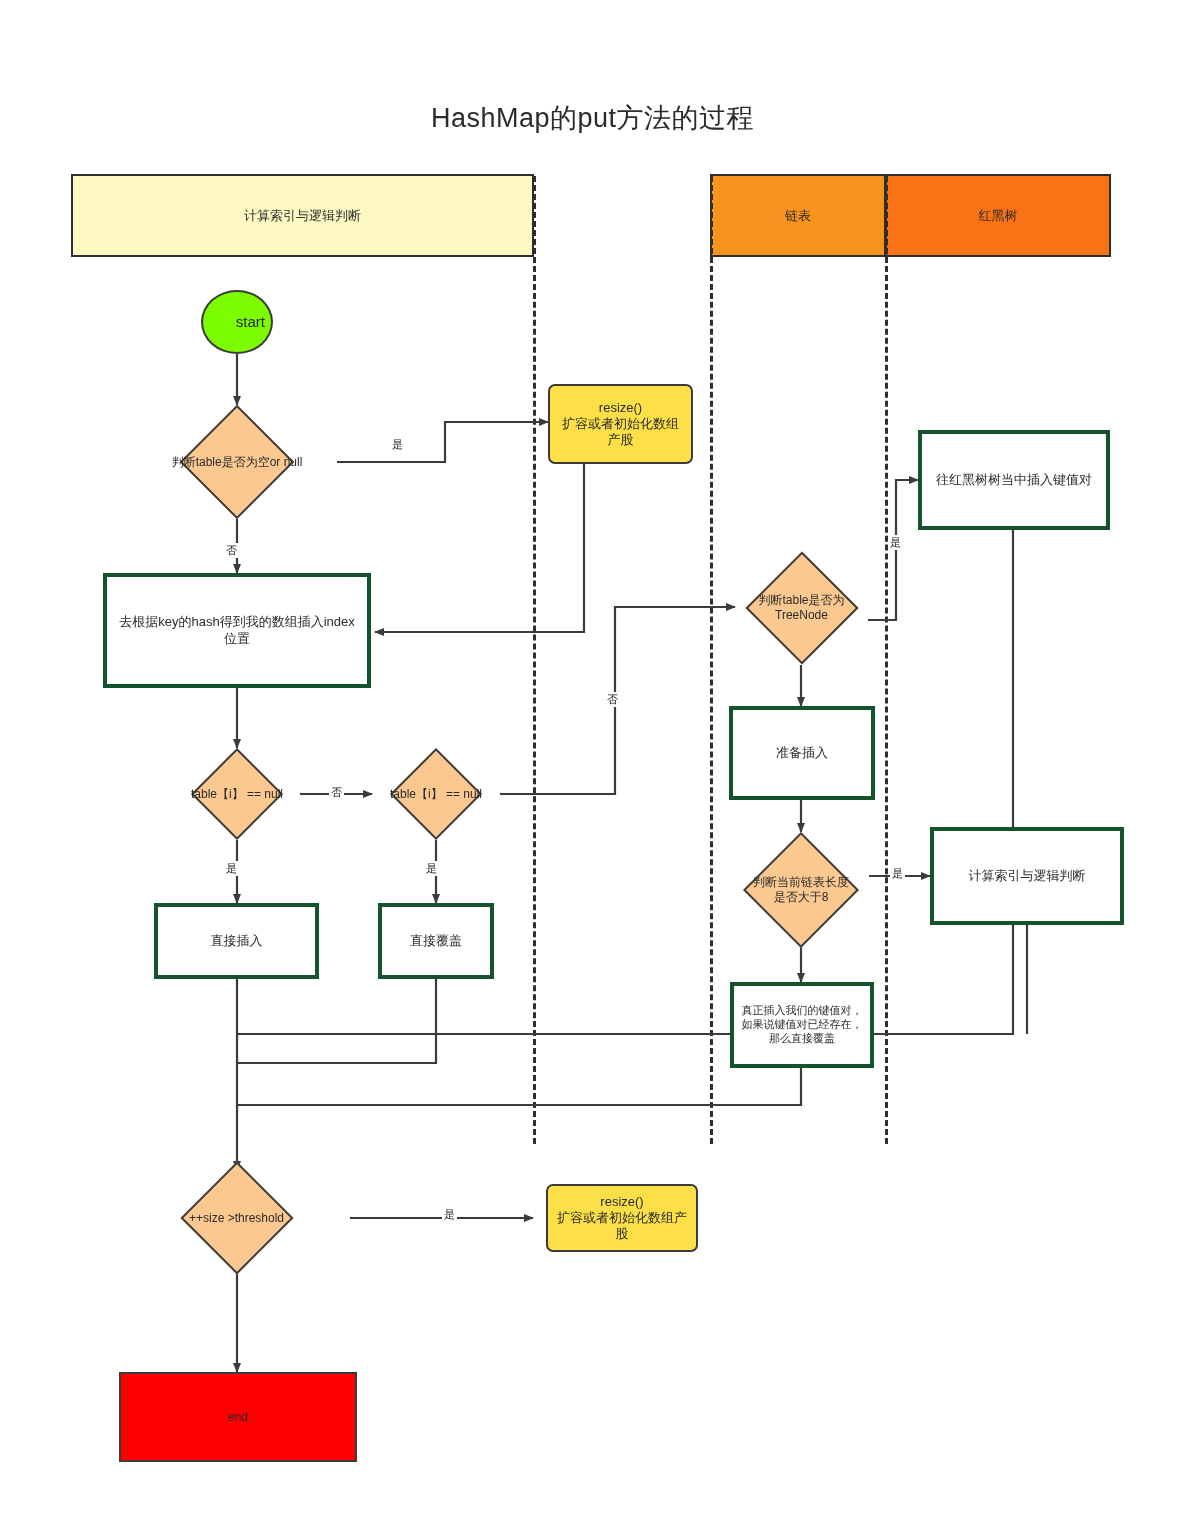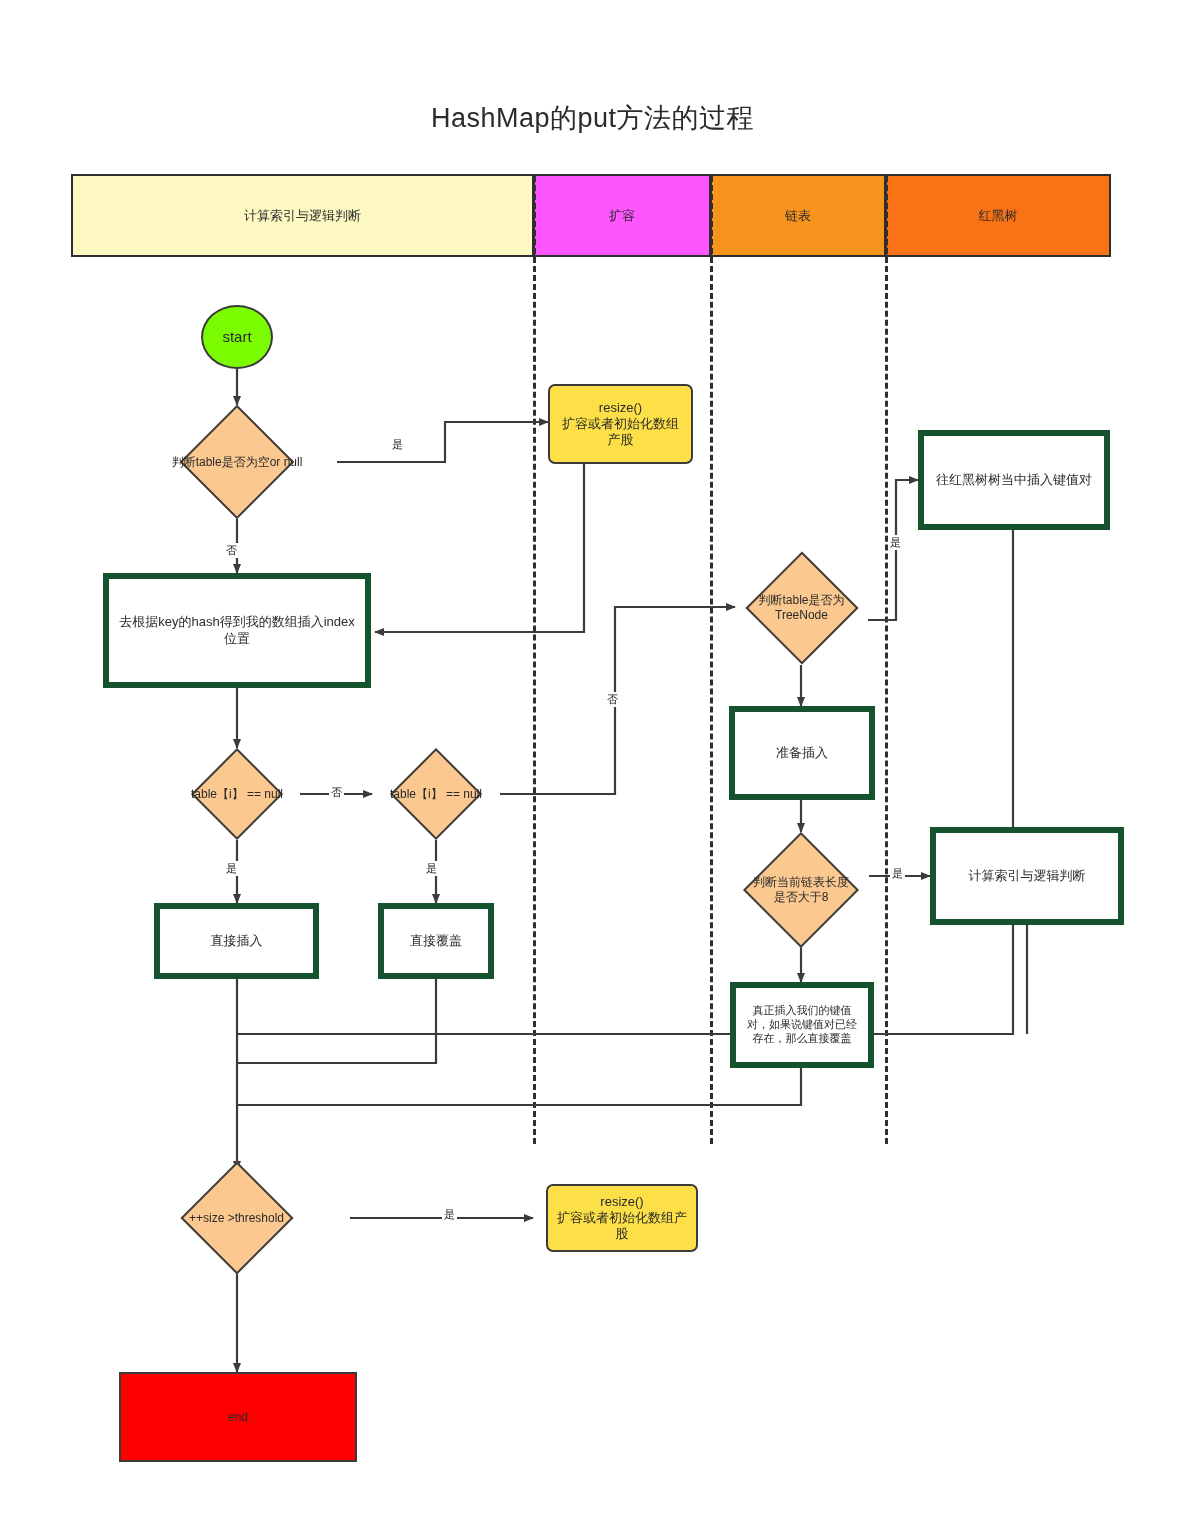--- a/index.html
+++ b/index.html
@@ -66,21 +66,21 @@
     justify-content: center;
     text-align: center;
     color: #2b2b2b;
     line-height: 1.25;
     z-index: 3;
   }
   .node .label { width: 100%; padding: 0 6px; }
 
   .box {
     background: #ffffff;
-    border: 6px solid #14532d;
+    border: 4px solid #14532d;
     font-size: 13px;
   }
   .rounded {
     border-radius: 7px;
     border: 2px solid #3b3b3b;
     font-size: 13px;
   }
   .green  { background: #fde047; }
   .red    { background: #ff0000; border: 2px solid #3b3b3b; font-size: 12px; }
   .circle {
@@ -120,23 +120,20 @@
 </head>
 <body>
 
 <div id="canvas">
 
   <div class="title">HashMap的put方法的过程</div>
 
   <div class="lane-header" style="left:71px; width:463px; background:#fef9c3;">
     <span>计算索引与逻辑判断</span>
   </div>
-  <div class="lane-header" style="left:533px; width:178px; background:#ff55ff;">
-    <span>扩容</span>
-  </div>
   <div class="lane-header" style="left:710px; width:176px; background:#f7941e;">
     <span>链表</span>
   </div>
   <div class="lane-header" style="left:885px; width:226px; background:#f97316;">
     <span>红黑树</span>
   </div>
 
   <div class="lane-sep" style="left:533px;"></div>
   <div class="lane-sep" style="left:710px;"></div>
   <div class="lane-sep" style="left:885px;"></div>
@@ -207,21 +204,21 @@
       <path d="M237,979 L237,1170" marker-end="url(#ah)"></path>
 
        resize (bottom) --&gt;
       <path d="M350,1218 L533,1218" marker-end="url(#ah)"></path>
 
       
       <path d="M237,1266 L237,1372" marker-end="url(#ah)"></path>
     </g>
   </svg>
 
-  <div class="node circle" style="left:201px; top:305px; width:72px; height:64px;">
+  <div class="node circle" style="left:201px; top:290px; width:72px; height:64px;text-align:right;">
     <span class="label">start</span>
   </div>
 
   <div class="node diamond" style="left:137px; top:405px; width:200px; height:114px;">
     <div class="dshape" style="width:81px; height:81px;"></div>
     <span class="label">判断table是否为空or null</span>
   </div>
 
   <div class="node rounded green" style="left:548px; top:384px; width:145px; height:80px;">
     <span class="label" style="white-space:pre-line;">resize()

